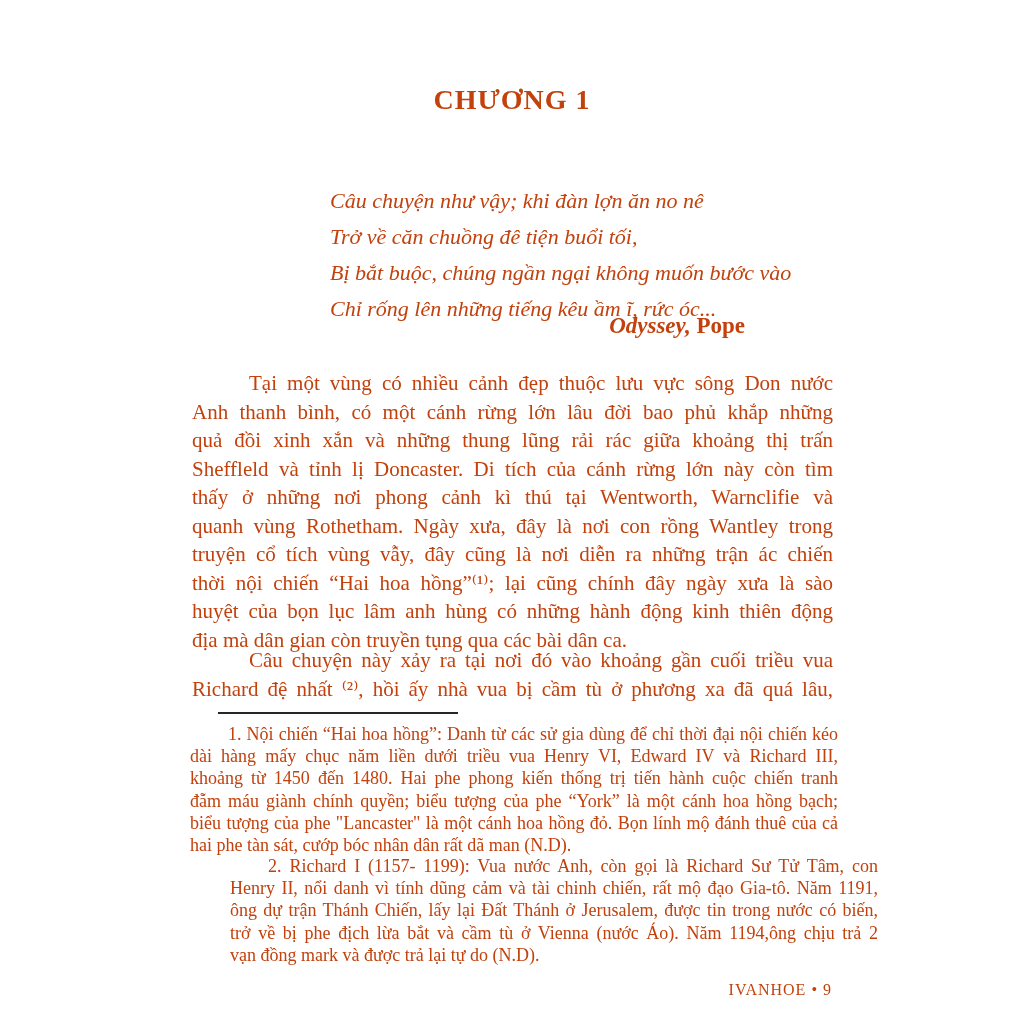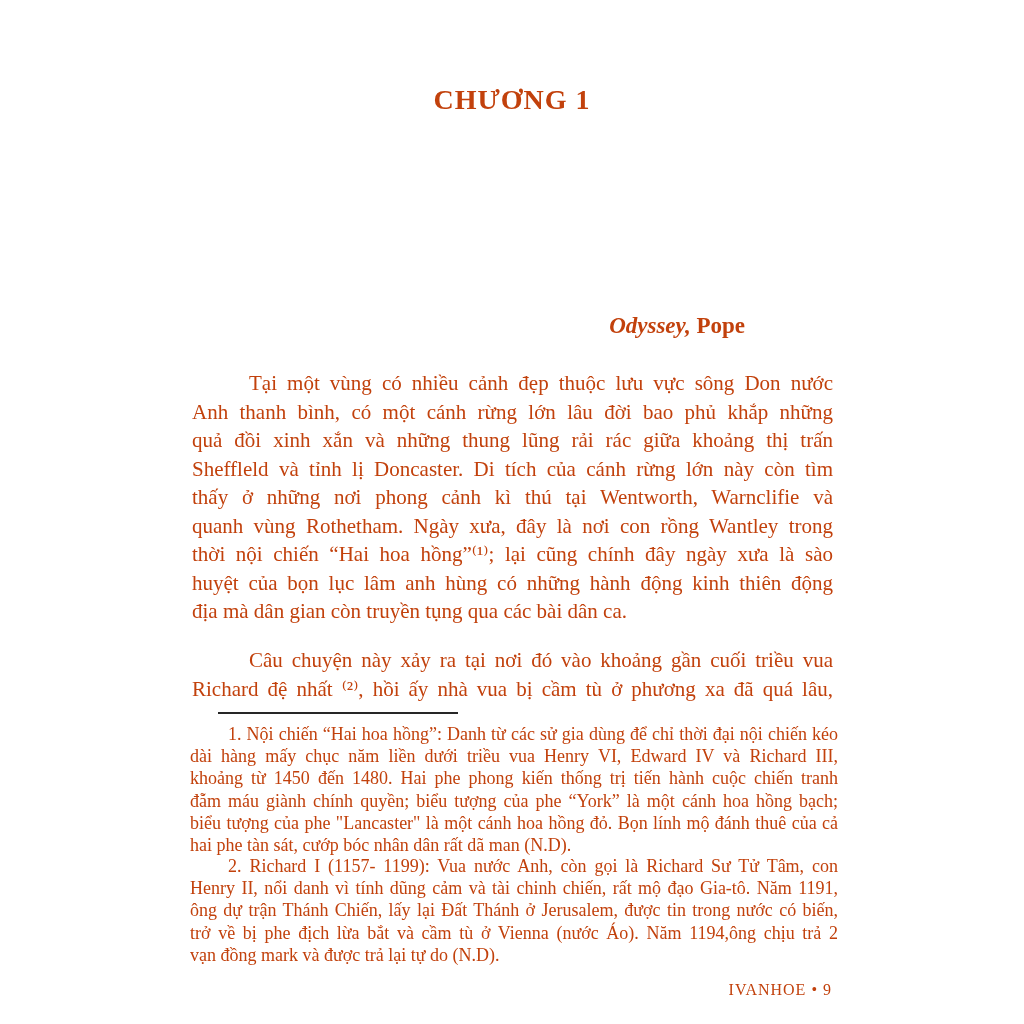--- a/index.html
+++ b/index.html
@@ -32,47 +32,54 @@
   .indent-body { text-indent:57px; }
   .footnote-rule {
     position:absolute; top:712px; left:218px; width:240px;
     border-top:2px solid #262626; height:0;
   }
   .footnotes {
     position:absolute; left:190px; width:648px;
     font-size:18px; line-height:22.2px;
   }
   .fn-1 { top:723px; }
-  .fn-2 { top:855px; }
+  .fn-2 { top:855px;margin-left:40px; }
   .indent-fn { text-indent:38px; }
   .page-footer {
     position:absolute; top:981px; left:192px; width:640px;
     text-align:right; font-size:16px; letter-spacing:1px;
   }
 </style>
 </head>
 <body>
 
 <div class="page">
 
   <div class="chapter-title">CHƯƠNG 1</div>
 
+  <div class="epigraph">
+    <div>Câu chuyện như vậy; khi đàn lợn ăn no nê</div>
+    <div>Trở về căn chuồng đê tiện buổi tối,</div>
+    <div>Bị bắt buộc, chúng ngần ngại không muốn bước vào</div>
+    <div>Chỉ rống lên những tiếng kêu ầm ĩ, rức óc...</div>
+  </div>
 
   <div class="attribution">
     <span class="work">Odyssey,</span>
     <span>Pope</span>
   </div>
 
   <div class="para para-1">
     <div class="jline indent-body">Tại một vùng có nhiều cảnh đẹp thuộc lưu vực sông Don nước</div>
     <div class="jline">Anh thanh bình, có một cánh rừng lớn lâu đời bao phủ khắp những</div>
     <div class="jline">quả đồi xinh xắn và những thung lũng rải rác giữa khoảng thị trấn</div>
     <div class="jline">Sheffleld và tỉnh lị Doncaster. Di tích của cánh rừng lớn này còn tìm</div>
     <div class="jline">thấy ở những nơi phong cảnh kì thú tại Wentworth, Warnclifie và</div>
     <div class="jline">quanh vùng Rothetham. Ngày xưa, đây là nơi con rồng Wantley trong</div>
+    <div class="jline">truyện cổ tích vùng vẫy, đây cũng là nơi diễn ra những trận ác chiến</div>
     <div class="jline">thời nội chiến “Hai hoa hồng”⁽¹⁾; lại cũng chính đây ngày xưa là sào</div>
     <div class="jline">huyệt của bọn lục lâm anh hùng có những hành động kinh thiên động</div>
     <div class="jend">địa mà dân gian còn truyền tụng qua các bài dân ca.</div>
   </div>
 
   <div class="para para-2">
     <div class="jline indent-body">Câu chuyện này xảy ra tại nơi đó vào khoảng gần cuối triều vua</div>
     <div class="jline">Richard đệ nhất ⁽²⁾, hồi ấy nhà vua bị cầm tù ở phương xa đã quá lâu,</div>
   </div>
 

